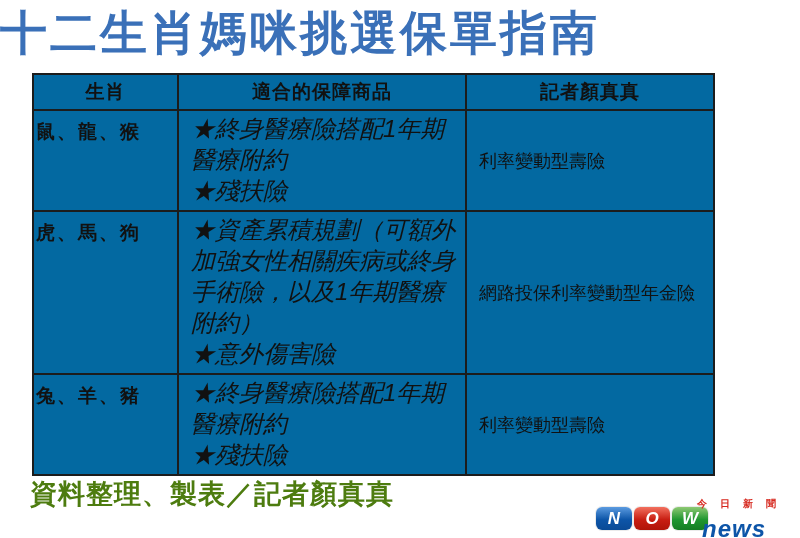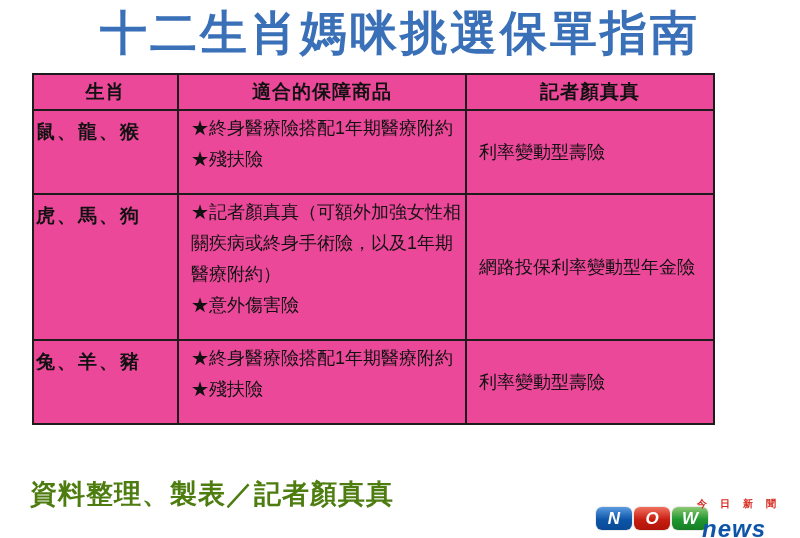--- a/index.html
+++ b/index.html
@@ -9,60 +9,61 @@
     position: relative;
     overflow: hidden;
     font-family: "Liberation Sans", sans-serif;
     color: #111111;
   }
 
   .title {
     position: absolute;
     top: 2px; left: 0;
     width: 800px;
-    text-align: center;
+    text-align: left;
     font-size: 47px;
     font-weight: bold;
     color: #3a70b8;
     letter-spacing: 3px;
     white-space: nowrap;
   }
 
   table.guide {
     position: absolute;
     top: 73px; left: 32px;
     width: 681px;
     border-collapse: collapse;
     table-layout: fixed;
   }
   .guide th, .guide td {
     border: 2px solid #1c1c1c;
-    background: #ec4899;
+    background: #0369a1;
   }
   .guide th {
     height: 36px;
     font-size: 19px;
     font-weight: bold;
     text-align: center;
     letter-spacing: 1px;
     padding: 0;
   }
   td.zodiac {
     font-size: 19px;
     font-weight: bold;
     vertical-align: top;
     padding: 8px 4px 0 2px;
     letter-spacing: 2px;
     white-space: nowrap;
   }
   td.products {
-    font-size: 18px;
+    font-size: 24px;
     vertical-align: top;
-    padding: 2px 4px 18px 12px;
+    padding: 2px 4px 4px 12px;
     line-height: 31px;
+    font-style: italic;
   }
   td.asset {
     font-size: 18px;
     vertical-align: middle;
     padding: 0 4px 0 12px;
     line-height: 26px;
   }
   tr.r1 td { height: 64px; }
   tr.r2 td { height: 92px; }
   tr.r3 td { height: 129px; }
@@ -145,21 +146,21 @@
       <td class="zodiac">鼠、龍、猴</td>
       <td class="products">
         <div>★終身醫療險搭配1年期醫療附約</div>
         <div>★殘扶險</div>
       </td>
       <td class="asset">利率變動型壽險</td>
     </tr>
     <tr class="r3">
       <td class="zodiac">虎、馬、狗</td>
       <td class="products">
-        <div>★記者顏真真（可額外加強女性相關疾病或終身手術險，以及1年期醫療附約）</div>
+        <div>★資產累積規劃（可額外加強女性相關疾病或終身手術險，以及1年期醫療附約）</div>
         <div>★意外傷害險</div>
       </td>
       <td class="asset">網路投保利率變動型年金險</td>
     </tr>
     <tr class="r4">
       <td class="zodiac">兔、羊、豬</td>
       <td class="products">
         <div>★終身醫療險搭配1年期醫療附約</div>
         <div>★殘扶險</div>
       </td>

